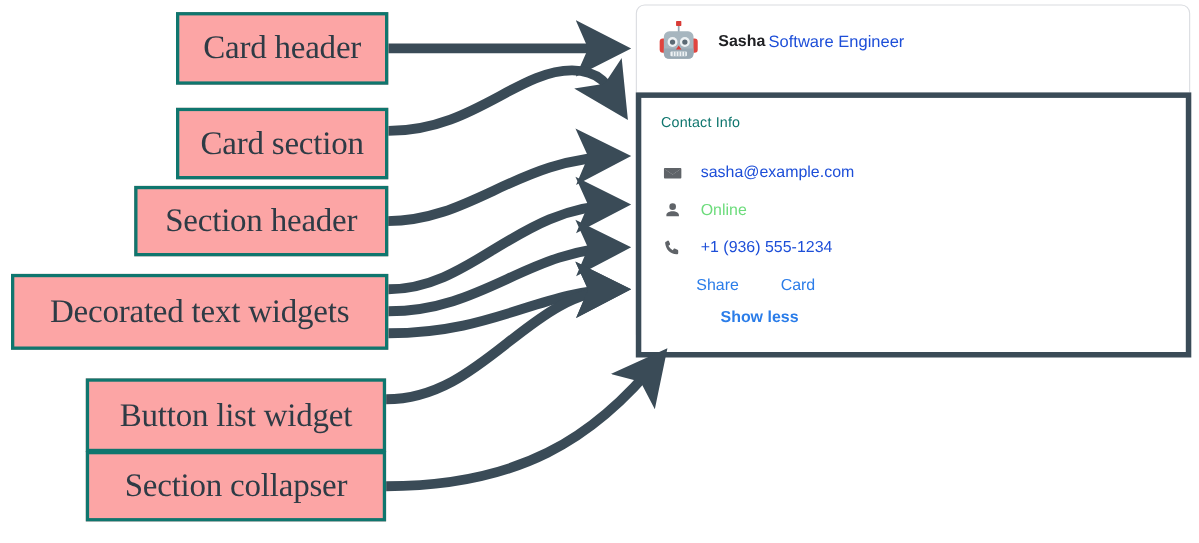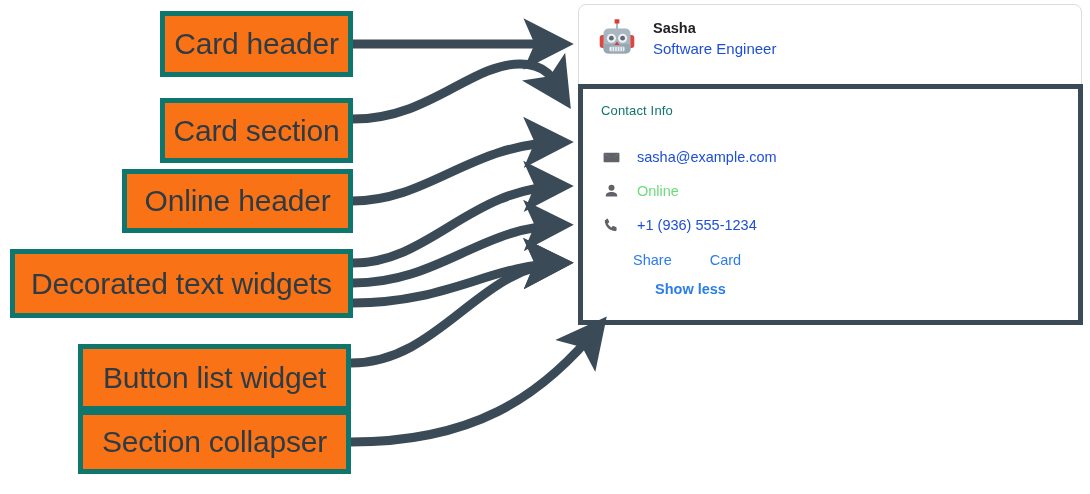--- a/index.html
+++ b/index.html
@@ -16,31 +16,32 @@
     width: 1090px;
     height: 494px;
     overflow: hidden;
     background: #ffffff;
   }
 
   
   .callout {
     position: absolute;
     box-sizing: border-box;
-    border: 5px solid #0f766e;
-    background: #f97316;
+    border: 3px solid #0f766e;
+    background: #fca5a5;
     display: flex;
     align-items: center;
     justify-content: center;
     color: #2e3b45;
     font-size: 30px;
     line-height: 1;
     letter-spacing: -0.2px;
     white-space: nowrap;
     z-index: 6;
+    font-family: Liberation Serif, serif;
   }
 
   
   #arrows {
     position: absolute;
     left: 0;
     top: 0;
     width: 1090px;
     height: 494px;
     z-index: 5;
@@ -71,21 +72,21 @@
   .avatar {
     width: 44px;
     height: 44px;
     flex: 0 0 44px;
     border-radius: 4px;
     overflow: hidden;
     display: block;
   }
   .header-text {
     display: flex;
-    flex-direction: column;
+    flex-direction: row;
     justify-content: center;
     gap: 3px;
   }
   .header-title {
     font-size: 14.5px;
     font-weight: bold;
     color: #202124;
     line-height: 1.2;
   }
   .header-subtitle {
@@ -190,21 +191,21 @@
       <path d="M351,363 C440,363 480,264 563,263"></path>
 
       <path d="M351,442 C470,442 540,400 600,325"></path>
     </g>
   </svg>
 
   <div class="callout" style="left:160px; top:11px;  width:193px; height:66px;">Card header</div>
 
   <div class="callout" style="left:160px; top:98px;  width:193px; height:65px;">Card section</div>
 
-  <div class="callout" style="left:122px; top:169px; width:231px; height:64px;">Online header</div>
+  <div class="callout" style="left:122px; top:169px; width:231px; height:64px;">Section header</div>
 
   <div class="callout" style="left:10px;  top:249px; width:343px; height:69px;">Decorated text widgets</div>
 
   <div class="callout" style="left:78px;  top:344px; width:273px; height:67px;">Button list widget</div>
 
   <div class="callout" style="left:78px;  top:410px; width:273px; height:64px;">Section collapser</div>
 
   <div id="card-wrap">
     <div class="card">
 

